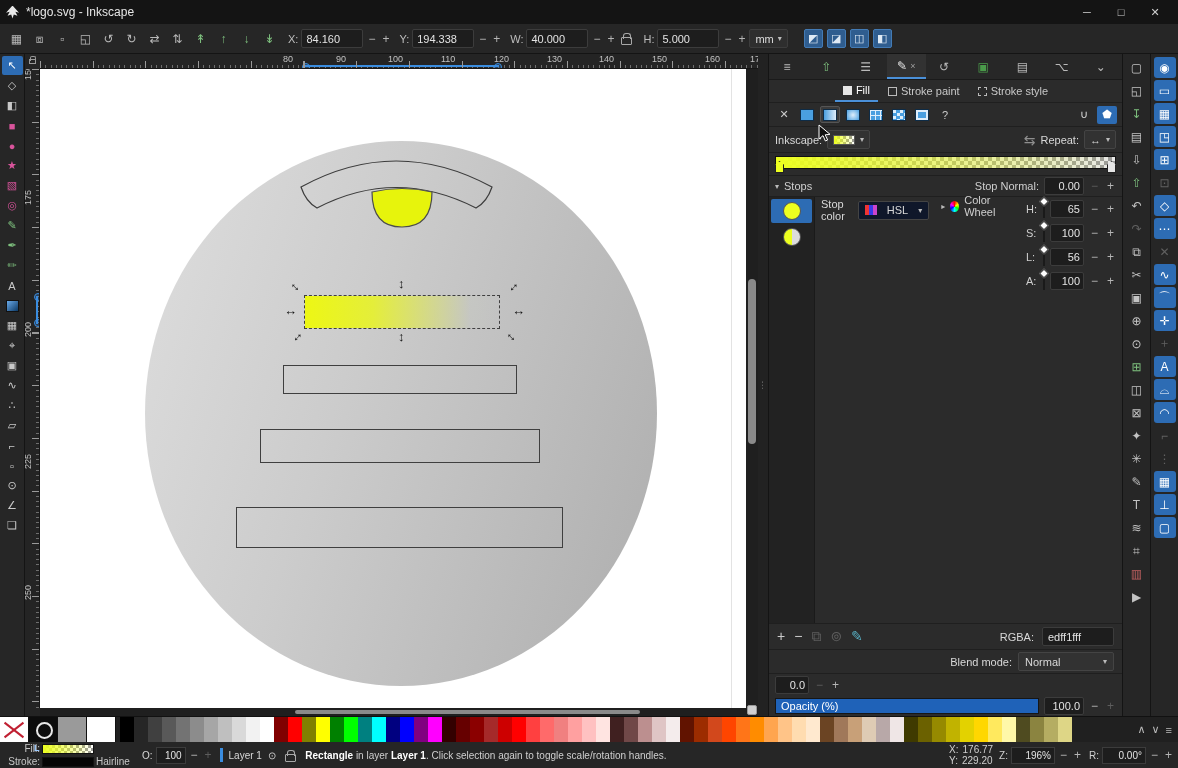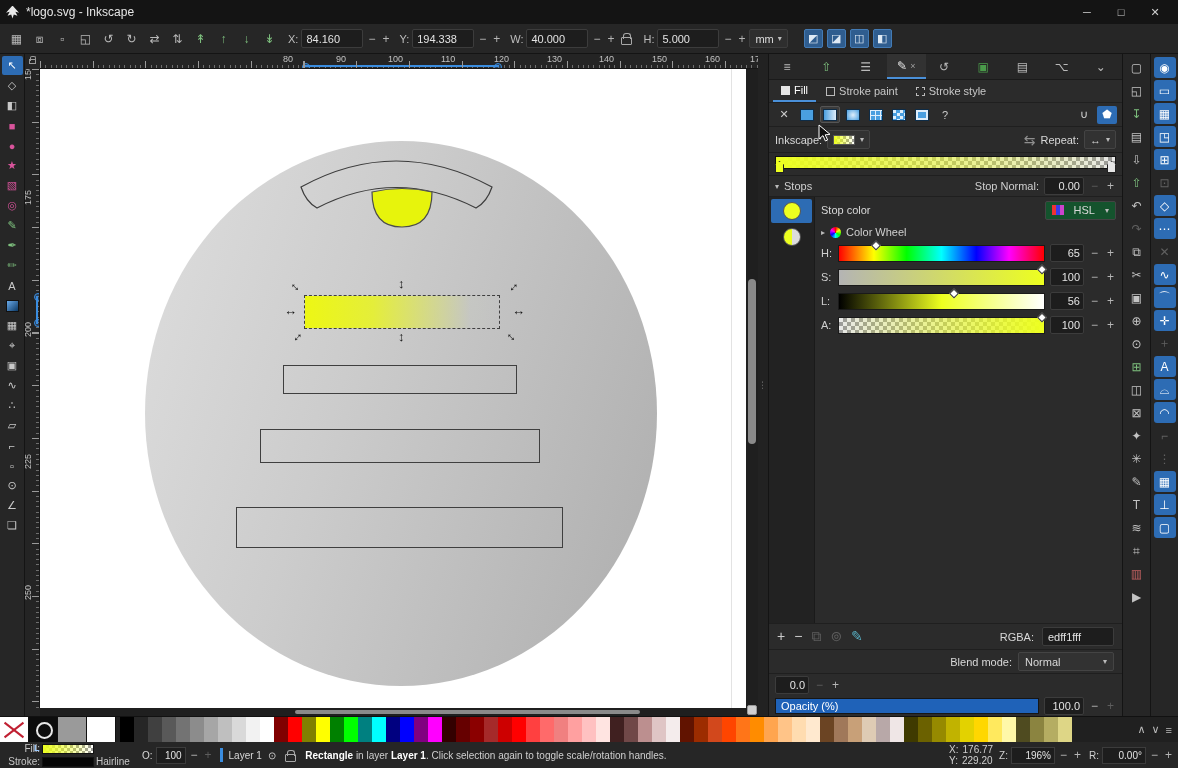--- a/index.html
+++ b/index.html
@@ -78,21 +78,21 @@
   .hscroll{height:8px;background:#1f1f1f;position:relative;flex:none;}
   .hscroll .thumb{position:absolute;top:2px;left:255px;height:4px;width:345px;background:#8a8a8a;border-radius:2px;}
   .sticky-corner{position:absolute;right:1px;bottom:1px;width:10px;height:10px;background:#d0d0d0;border:1px solid #9a9a9a;border-radius:2px;}
   .splitter{width:10px;background:#222;display:flex;align-items:center;justify-content:center;flex:none;color:#777;font-size:9px;letter-spacing:1px;}
   
   .panel{width:354px;background:#2b2b2b;border-left:1px solid #141414;display:flex;flex-direction:column;flex:none;min-height:0;}
   .dtab-bar{height:26px;display:flex;align-items:stretch;border-bottom:1px solid #1a1a1a;background:#272727;}
   .dtab{flex:1;display:flex;align-items:center;justify-content:center;gap:3px;color:#b9b9b9;font-size:12px;position:relative;}
   .dtab.active{background:#323232;border-bottom:2px solid #4a90d9;color:#e8e8e8;}
   .dtab .tclose{font-size:9px;color:#9f9f9f;font-weight:normal;}
-  .paint-tabs{height:23px;display:flex;align-items:stretch;gap:2px;padding:0 4px;background:#2b2b2b;border-bottom:1px solid #1f1f1f;}
+  .paint-tabs{height:23px;display:flex;align-items:stretch;gap:2px;padding:0 4px;background:#2b2b2b;border-bottom:1px solid #1f1f1f;justify-content:center;}
   .ptab{display:flex;align-items:center;gap:4px;padding:0 8px;color:#c7c7c7;}
   .ptab.active{color:#fff;border-bottom:2px solid #4a90d9;}
   .ptab .sq{width:9px;height:9px;background:#e6e6e6;display:inline-block;}
   .ptab .sqo{width:9px;height:9px;border:1px solid #bbb;display:inline-block;}
   .ptype-row{height:24px;display:flex;align-items:center;gap:3px;padding:0 5px;border-bottom:1px solid #1f1f1f;}
   .ptbtn{width:20px;height:17px;display:flex;align-items:center;justify-content:center;border-radius:2px;color:#ccc;font-size:11px;}
   .ptbtn.active{background:#3b3b3b;border:1px solid #555;}
   .ptbtn i{font-style:normal;display:block;}
   .ptbtn.k-flat i,.ptbtn.k-linear i,.ptbtn.k-radial i,.ptbtn.k-mesh i,.ptbtn.k-pattern i,.ptbtn.k-swatch i{width:14px;height:12px;border:1px solid #0e2c47;}
   .ptbtn.k-flat i{background:#4a9fe0;}
@@ -117,23 +117,23 @@
   .gstop.left{left:-1px;background:#edff1f;}
   .gstop.right{right:-1px;background:#e6e6e6;}
   .stops-hdr{height:21px;display:flex;align-items:center;gap:5px;padding:0 6px;border-bottom:1px solid #1f1f1f;color:#cfcfcf;}
   .stops-body{flex:1;display:flex;min-height:0;border-bottom:1px solid #1f1f1f;}
   .stoplist{width:46px;background:#222;border-right:1px solid #1a1a1a;display:flex;flex-direction:column;padding:2px;gap:2px;flex:none;}
   .stopitem{height:24px;display:flex;align-items:center;justify-content:center;border-radius:2px;}
   .stopitem.active{background:#2d6cb4;}
   .stopdot{width:18px;height:18px;border-radius:50%;border:1px solid #555;}
   .dot-full{background:#edff1f;}
   .dot-half{background:linear-gradient(90deg,#edff1f 50%,#dcdcdc 50%);}
-  .stops-right{flex:1;display:flex;flex-direction:column;min-width:0;}
+  .stops-right{flex:1;display:flex;min-width:0;}
   .scolor-row{height:26px;display:flex;align-items:center;padding:0 6px;gap:6px;}
-  .hsl-dd{margin-left:auto;display:flex;align-items:center;gap:10px;background:#14532d;border:1px solid #444;border-radius:2px;height:19px;padding:0 6px;}
+  .hsl-dd{margin-left:auto;display:flex;align-items:center;gap:10px;background:#0f172a;border:1px solid #444;border-radius:2px;height:19px;padding:0 6px;}
   .rgbbars{width:12px;height:10px;background:linear-gradient(90deg,#e33 0 33%,#3a3ae8 33% 66%,#cc44cc 66%);}
   .cwheel-row{height:18px;display:flex;align-items:center;gap:5px;padding:0 6px;color:#cfcfcf;}
   .wheel-ico{width:11px;height:11px;border-radius:50%;background:conic-gradient(#f00,#ff0,#0f0,#0ff,#00f,#f0f,#f00);}
   .srow{height:24px;display:flex;align-items:center;gap:5px;padding:0 6px;}
   .slbl{width:12px;color:#cfcfcf;}
   .strack{flex:1;height:17px;position:relative;border:1px solid #1a1a1a;}
   .srow.track-h .strack{background:linear-gradient(to right,#f00 0%,#ff0 17%,#0f0 33%,#0ff 50%,#00f 67%,#f0f 83%,#f00 100%);}
   .srow.track-s .strack{background:linear-gradient(to right,#b4b4b4,#edff1f);}
   .srow.track-l .strack{background:linear-gradient(to right,#000 0%,#edff1f 50%,#fff 100%);}
   .srow.track-a .strack{background-image:linear-gradient(to right,rgba(237,255,31,0),rgba(237,255,31,1)),linear-gradient(45deg,#9b9b9b 25%,transparent 25% 75%,#9b9b9b 75%),linear-gradient(45deg,#9b9b9b 25%,transparent 25% 75%,#9b9b9b 75%);background-size:100% 100%,8px 8px,8px 8px;background-position:0 0,0 0,4px 4px;background-color:#e8e8e8;}

